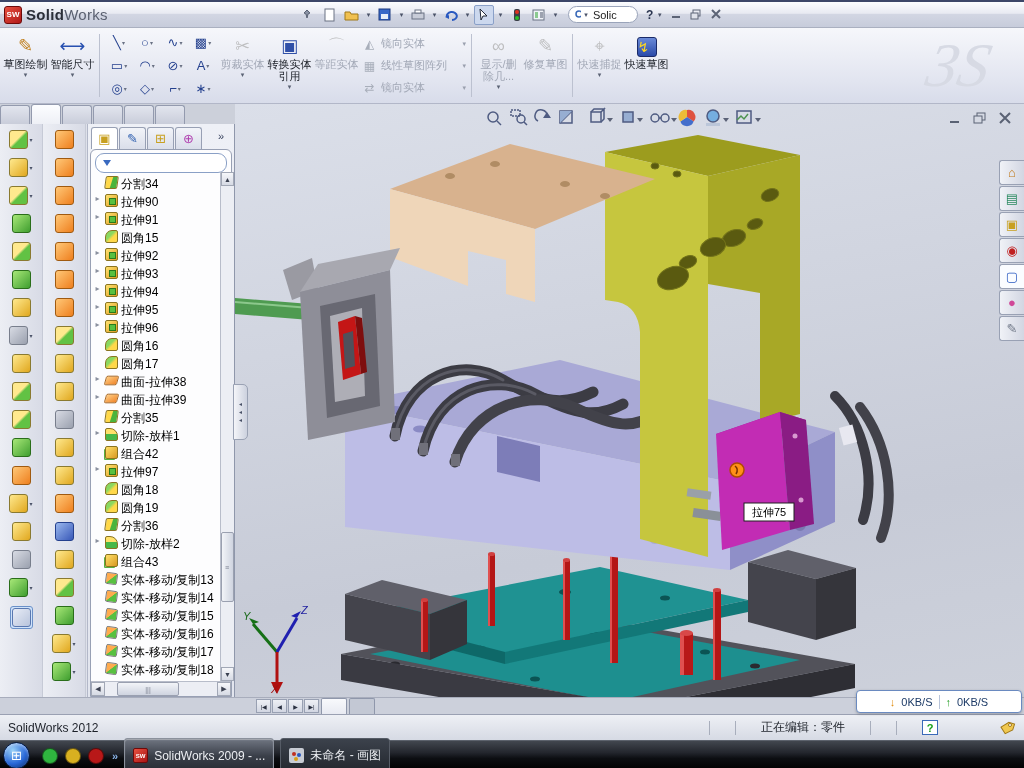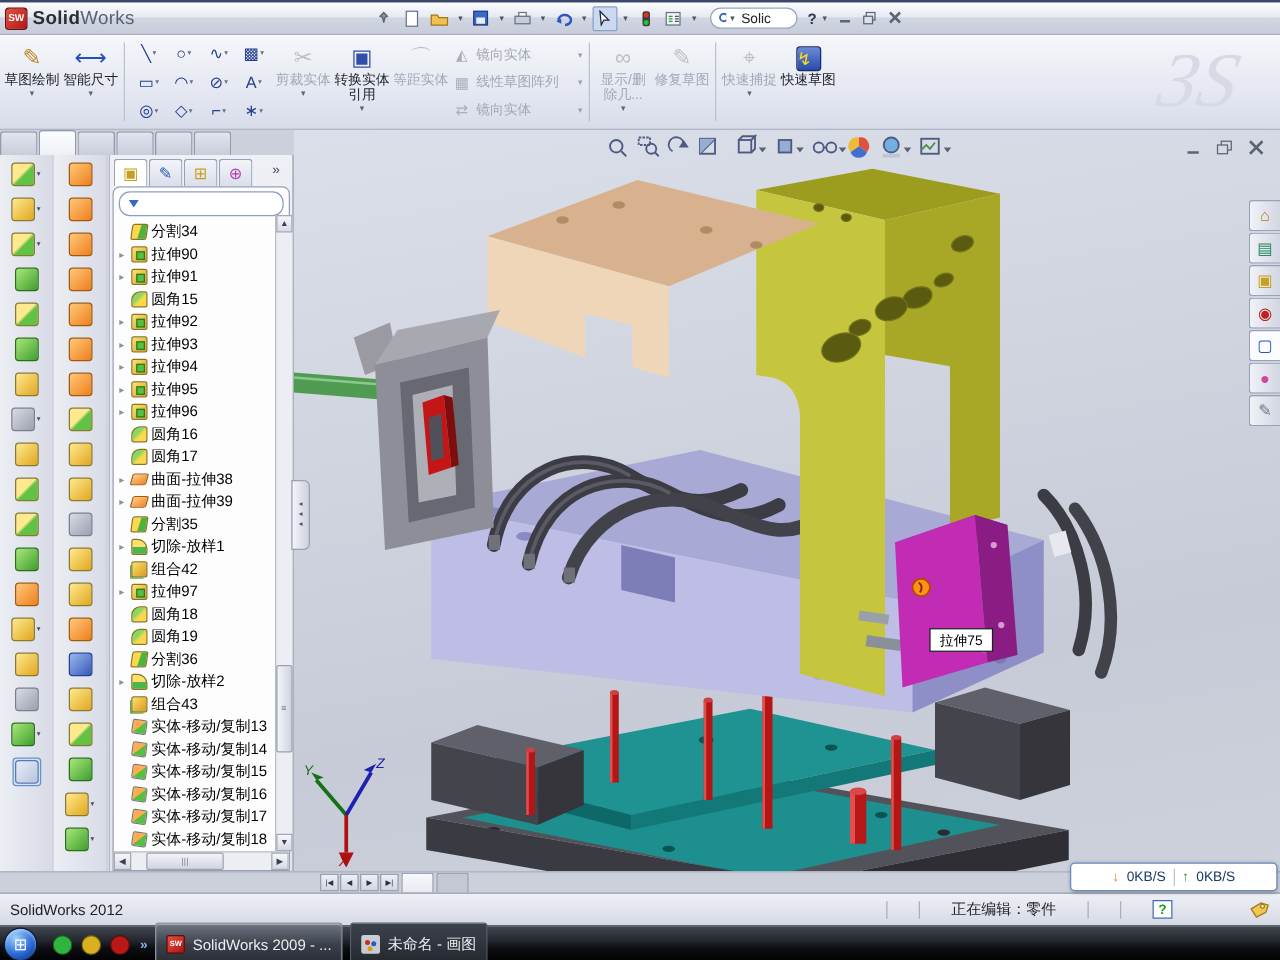--- a/index.html
+++ b/index.html
@@ -63,21 +63,21 @@
   
   .fmpanel{position:absolute;left:88px;top:122px;width:147px;height:573px;background:linear-gradient(#eef0f6,#e2e5ee);border-right:1px solid #8f97ab;display:flex;flex-direction:column;}
   .fmtabs{height:25px;display:flex;align-items:flex-end;padding-left:3px;gap:1px;}
   .fmtab{width:27px;height:22px;display:flex;align-items:center;justify-content:center;background:linear-gradient(#f2f4f9,#dadeea);border:1px solid #98a0b4;border-bottom:none;border-radius:3px 3px 0 0;font-size:13px;}
   .fmtab.active{background:#fff;}
   .fm-more{margin-left:auto;margin-right:6px;font-size:11px;color:#3a4560;}
   .fmbody{flex:1;background:#fdfdfe;border:1px solid #98a0b4;border-radius:6px 6px 0 0;margin:0 2px;display:flex;flex-direction:column;overflow:hidden;}
   .filterbar{height:20px;margin:3px 4px;border:1px solid #8aa0c6;border-radius:9px;background:#fff;display:flex;align-items:center;padding:0 7px;gap:4px;}
   .funnel{width:0;height:0;border-left:4px solid transparent;border-right:4px solid transparent;border-top:6px solid #3a6ac0;position:relative;}
   .tree{flex:1;position:relative;overflow:hidden;padding-left:2px;}
-  .tree-row{height:18px;display:flex;align-items:center;gap:3px;white-space:nowrap;}
+  .tree-row{height:18px;display:flex;gap:3px;white-space:nowrap;}
   .tw{width:9px;font-size:8px;color:#8a909e;text-align:center;}
   .tico{width:13px;height:13px;border:1px solid #8a7420;border-radius:2px;flex:0 0 auto;}
   .ic-extrude{background:linear-gradient(135deg,#ffe472,#e09a22);position:relative;}
   .ic-extrude::after{content:"";position:absolute;right:1px;bottom:1px;width:5px;height:5px;background:#58c040;border:1px solid #2a7a1c;}
   .ic-fillet{background:linear-gradient(135deg,#8ad860 40%,#ffd84a 60%);border-radius:7px 2px 2px 2px;}
   .ic-split{background:linear-gradient(100deg,#ffd84a 46%,#4ab43c 54%);transform:skewX(-8deg);}
   .ic-surface{background:linear-gradient(135deg,#ffcf86,#f08428);transform:skewX(-16deg) scaleY(.72);border-color:#a05a10;}
   .ic-loftcut{background:linear-gradient(180deg,#ffe06a 50%,#48b848 50%);border-radius:2px 8px 2px 2px;}
   .ic-combine{background:linear-gradient(135deg,#ffe06a,#d89820);box-shadow:-2px 2px 0 -1px #58b040;}
   .ic-movecopy{background:linear-gradient(135deg,#ffab4e 48%,#58c040 52%);transform:rotate(8deg) scale(.92);border-color:#777;}

